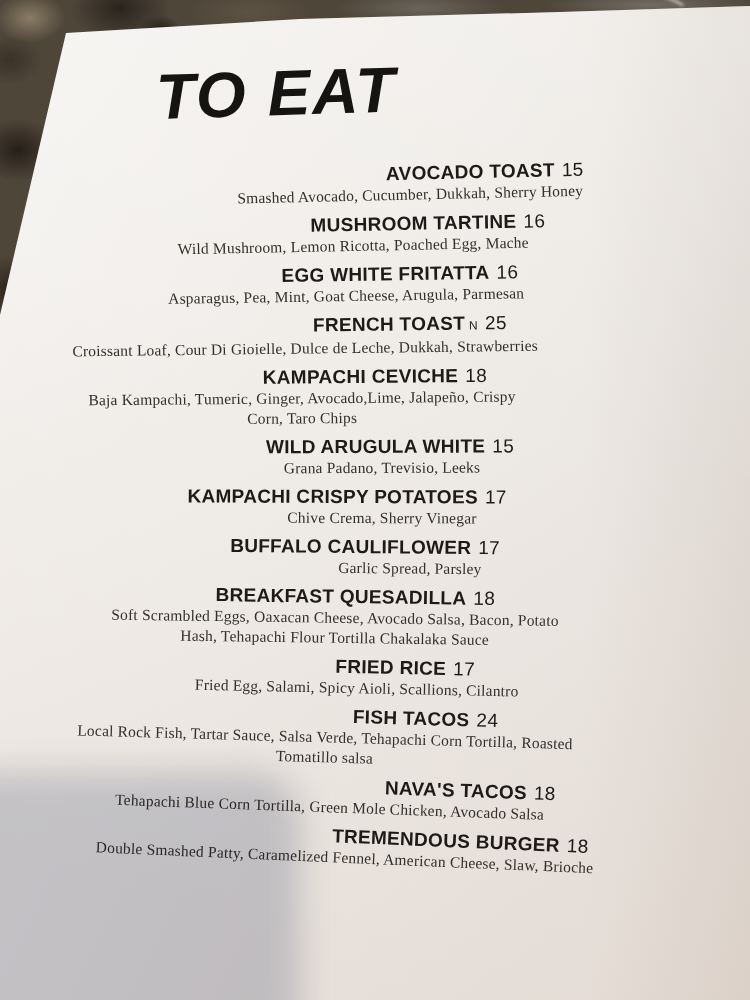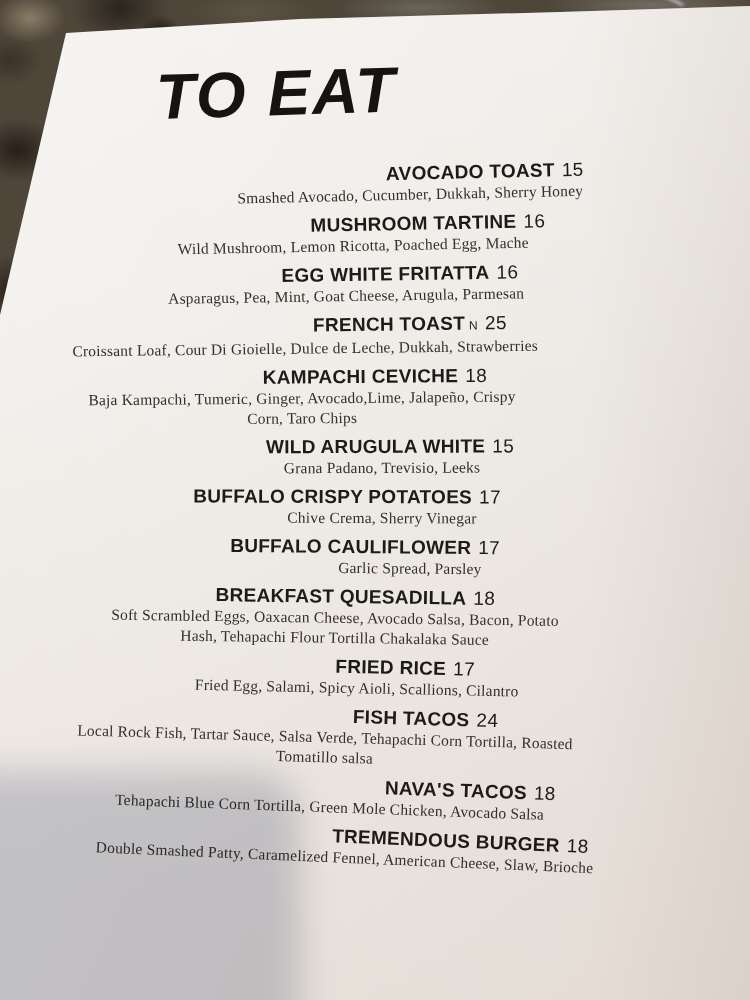--- a/index.html
+++ b/index.html
@@ -151,21 +151,21 @@
 
       <div class="item" style="--rot:-0.2deg; --tx:32px; --ntx:8px">
         <div class="nline">
           <span>WILD ARUGULA WHITE</span><span class="price">15</span>
         </div>
         <div class="desc">Grana Padano, Trevisio, Leeks</div>
       </div>
 
       <div class="item" style="--rot:0.2deg; --tx:32px; --ntx:-35px">
         <div class="nline">
-          <span>BUFFALO CRISPY POTATOES</span><span class="price">17</span>
+          <span>KAMPACHI CRISPY POTATOES</span><span class="price">17</span>
         </div>
         <div class="desc">Chive Crema, Sherry Vinegar</div>
       </div>
 
       <div class="item" style="--rot:0.5deg; --tx:60px; --ntx:-45px">
         <div class="nline">
           <span>BUFFALO CAULIFLOWER</span><span class="price">17</span>
         </div>
         <div class="desc">Garlic Spread, Parsley</div>
       </div>

